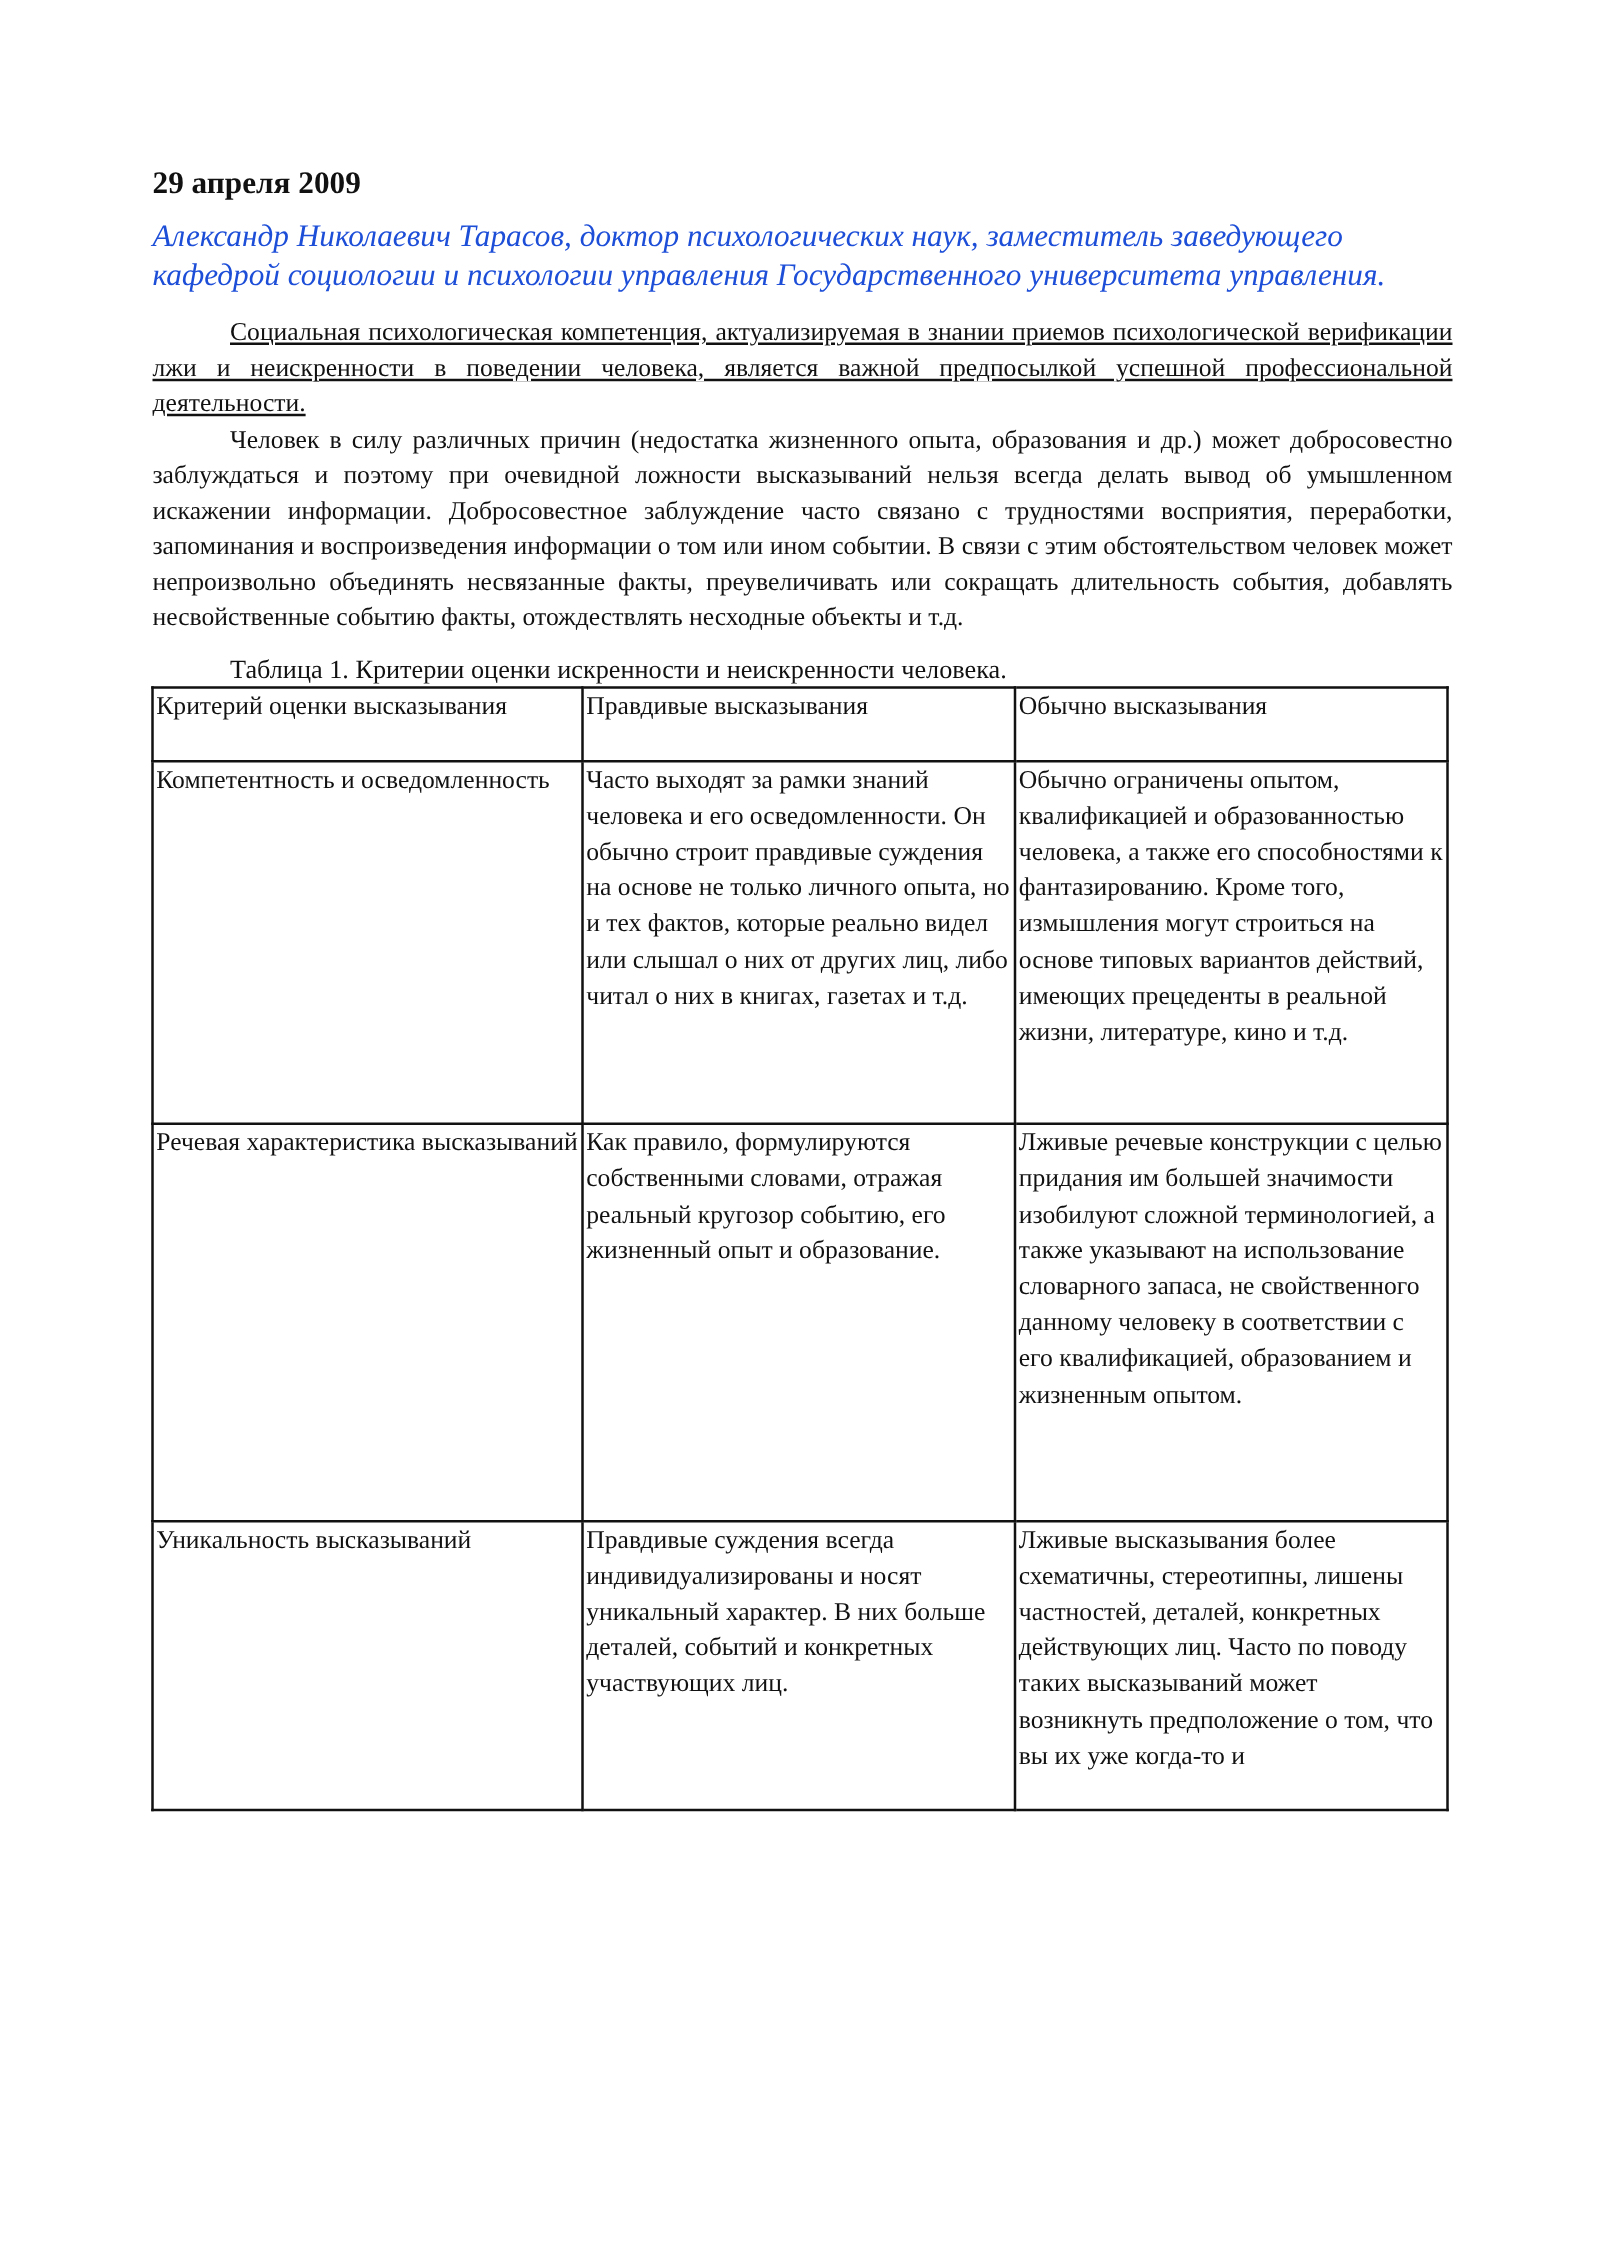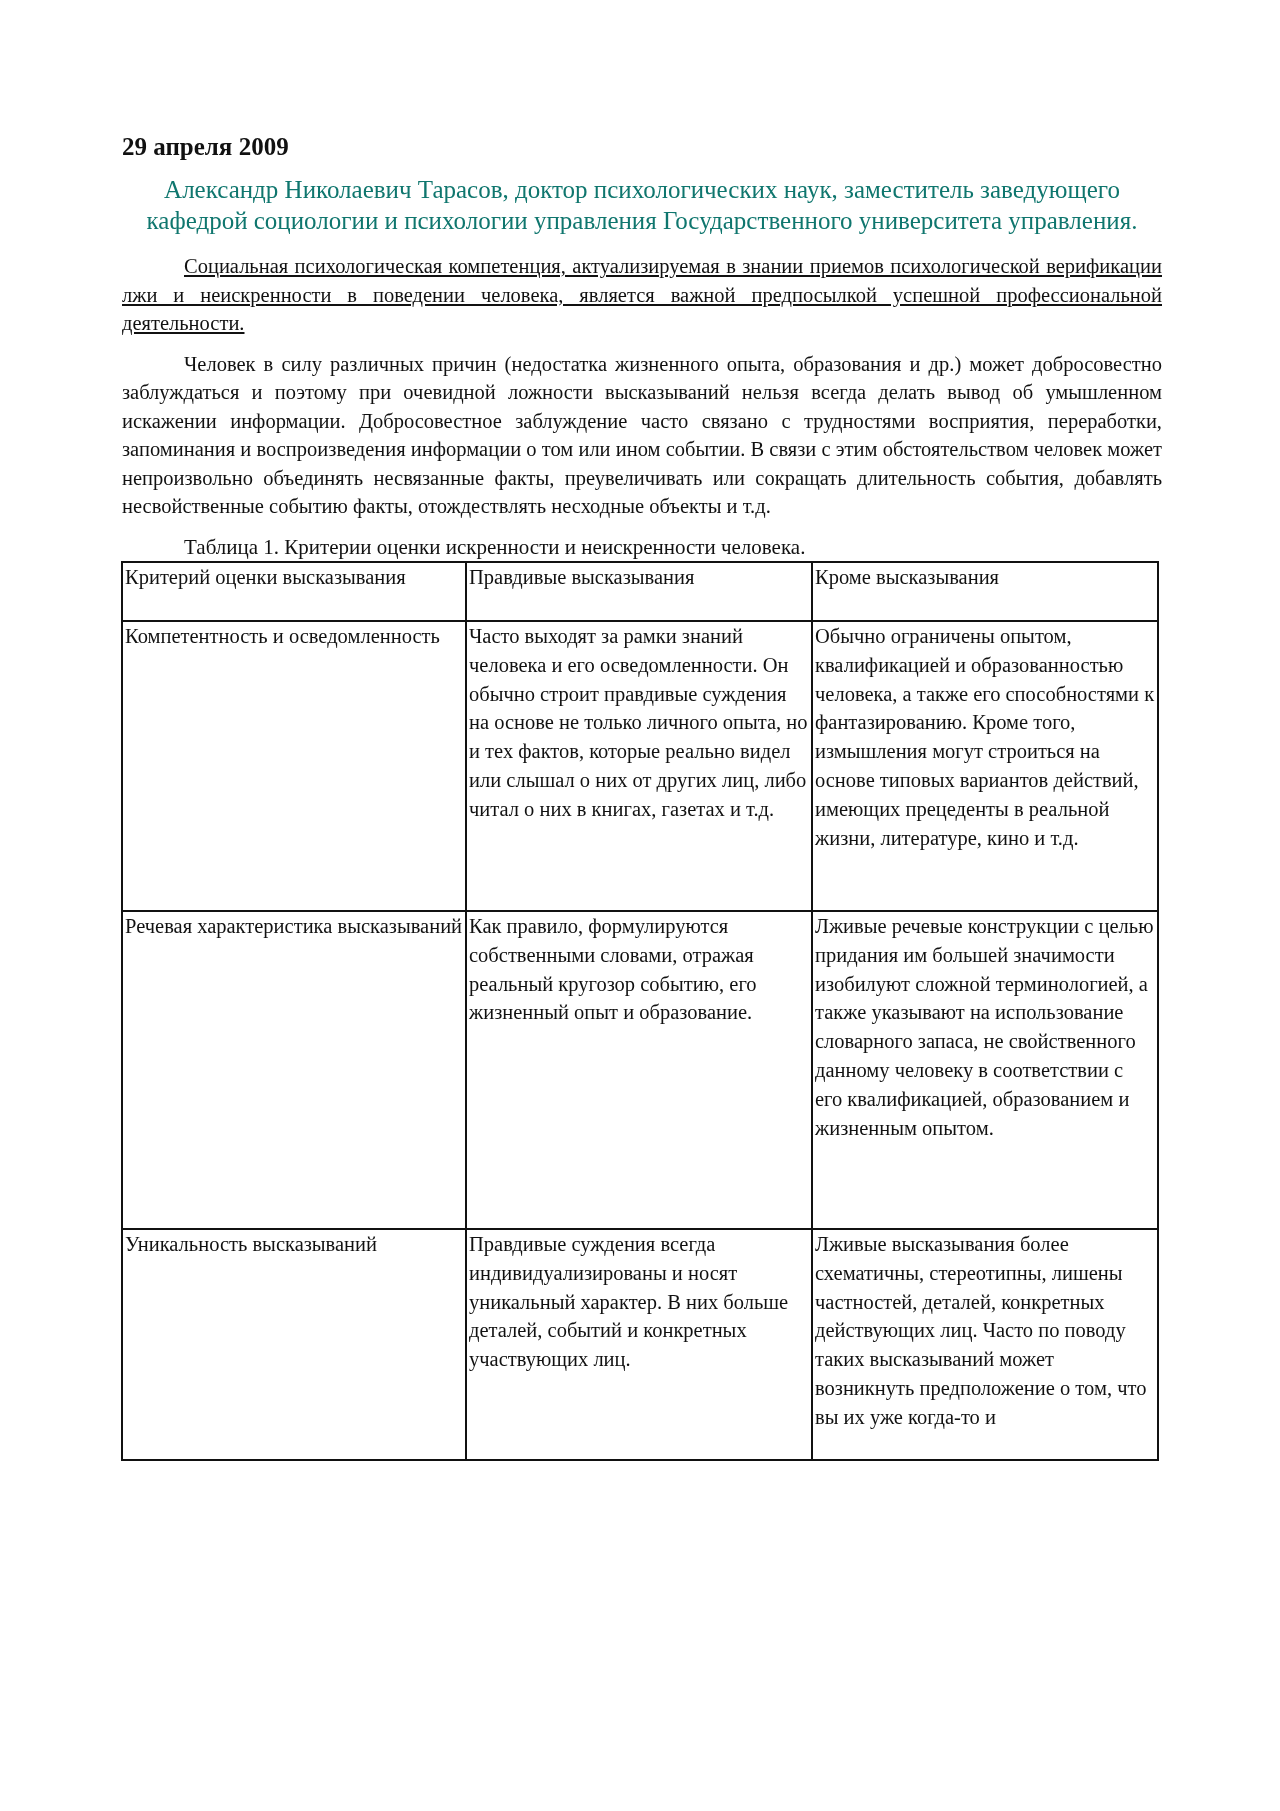--- a/index.html
+++ b/index.html
@@ -26,35 +26,35 @@
       letter-spacing: -0.2px;
     }
     .doc-date {
       text-align: left;
       font-weight: bold;
       font-size: 25px;
       line-height: 30px;
       margin: 14px 0 0 0;
     }
     .doc-author {
-      text-align: center;
       font-size: 25px;
       line-height: 31px;
       margin: 12px 0 0 0;
-      color: #0f766e;
+      color: #1d4ed8;
+      font-style: italic;
     }
     .para {
       font-size: 20.5px;
       line-height: 28.5px;
       text-align: justify;
       text-indent: 62px;
       margin: 0;
     }
     .p1 { margin-top: 16px; text-decoration: underline; }
-    .p2 { margin-top: 12px; }
+    .p2 { }
     .p3 { margin-top: 12px; }
     .caption {
       font-size: 21px;
       line-height: 28.5px;
       text-indent: 62px;
       margin: 12px 0 0 0;
     }
     table.criteria {
       border-collapse: collapse;
       width: 917px;
@@ -94,21 +94,21 @@
   <table class="criteria">
     <colgroup>
       <col class="c1">
         <col class="c2">
         <col class="c3">
     </colgroup>
     <thead>
       <tr class="head-row">
         <th>Критерий оценки высказывания</th>
         <th>Правдивые высказывания</th>
-        <th>Кроме высказывания</th>
+        <th>Обычно высказывания</th>
       </tr>
     </thead>
     <tbody>
       <tr class="row1">
         <td>Компетентность и осведомленность</td>
         <td>Часто выходят за рамки знаний человека и его осведомленности. Он обычно строит правдивые суждения на основе не только личного опыта, но и тех фактов, которые реально видел или слышал о них от других лиц, либо читал о них в книгах, газетах и т.д.</td>
         <td>Обычно ограничены опытом, квалификацией и образованностью человека, а также его способностями к фантазированию. Кроме того, измышления могут строиться на основе типовых вариантов действий, имеющих прецеденты в реальной жизни, литературе, кино и т.д.</td>
       </tr>
       <tr class="row2">
         <td>Речевая характеристика высказываний</td>

